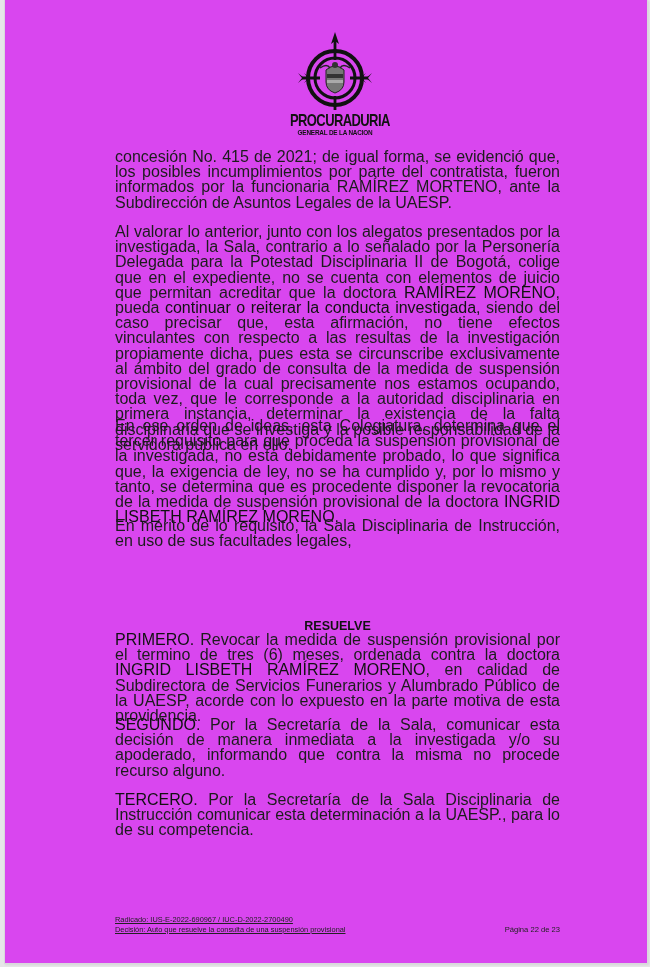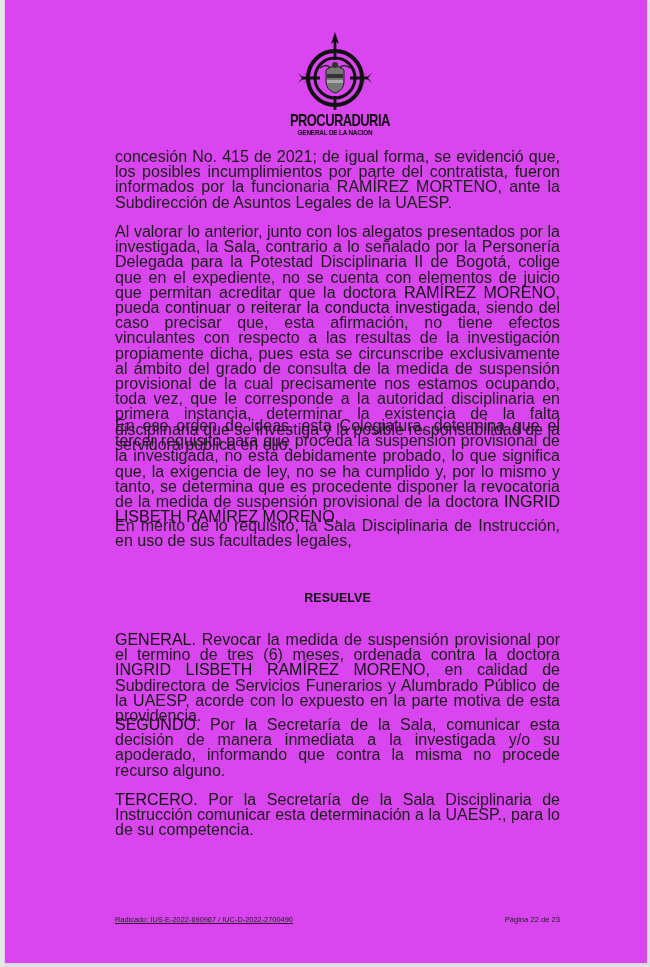--- a/index.html
+++ b/index.html
@@ -68,20 +68,21 @@
     }
     .body-text b { font-weight: normal; color: #111; }
     .heading {
       position: absolute;
       left: 110px;
       width: 445px;
       text-align: center;
       font-weight: bold;
       font-size: 12.5px;
       color: #111;
+      margin-top: 28px;
     }
     .footer {
       position: absolute;
       left: 110px;
       width: 445px;
       font-size: 7.4px;
       line-height: 9.6px;
       color: #222;
     }
     .footer-page {
@@ -137,29 +138,30 @@
     <p><span>En ese orden de ideas, esta Colegiatura, determina que el tercer requisito para que proceda la suspensión provisional de la investigada, no está debidamente probado, lo que significa que, la exigencia de ley, no se ha cumplido y, por lo mismo y tanto, se determina que es procedente disponer la revocatoria de la medida de suspensión provisional de la doctora </span><b>INGRID LISBETH RAMÍREZ MORENO</b><span>.</span></p>
   </div>
 
   <div class="body-text" style="top:518px;">
     <p><span>En mérito de lo requisito, la Sala Disciplinaria de Instrucción, en uso de sus facultades legales,</span></p>
   </div>
 
   <div class="heading" style="top:591px;">RESUELVE</div>
 
   <div class="body-text" style="top:632px;">
-    <p><b>GENERAL.</b><span> Revocar la medida de suspensión provisional por el termino de tres (6) meses, ordenada contra la doctora </span><b>INGRID LISBETH RAMÍREZ MORENO</b><span>, en calidad de Subdirectora de Servicios Funerarios y Alumbrado Público de la UAESP, acorde con lo expuesto en la parte motiva de esta providencia.</span></p>
+    <p><b>PRIMERO.</b><span> Revocar la medida de suspensión provisional por el termino de tres (6) meses, ordenada contra la doctora </span><b>INGRID LISBETH RAMÍREZ MORENO</b><span>, en calidad de Subdirectora de Servicios Funerarios y Alumbrado Público de la UAESP, acorde con lo expuesto en la parte motiva de esta providencia.</span></p>
   </div>
 
   <div class="body-text" style="top:717px;">
     <p><b>SEGUNDO.</b><span> Por la Secretaría de la Sala, comunicar esta decisión de manera inmediata a la investigada y/o su apoderado, informando que contra la misma no procede recurso alguno.</span></p>
   </div>
 
   <div class="body-text" style="top:792px;">
     <p><b>TERCERO.</b><span> Por la Secretaría de la Sala Disciplinaria de Instrucción comunicar esta determinación a la UAESP., para lo de su competencia.</span></p>
   </div>
 
   <div class="footer" style="top:915px;text-decoration:underline;">
     <div>Radicado: IUS-E-2022-690967 / IUC-D-2022-2700490</div>
+    <div>Decisión: Auto que resuelve la consulta de una suspensión provisional</div>
     <div class="footer-page">Página 22 de 23</div>
   </div>
 
 </div>
 
 </body></html>

